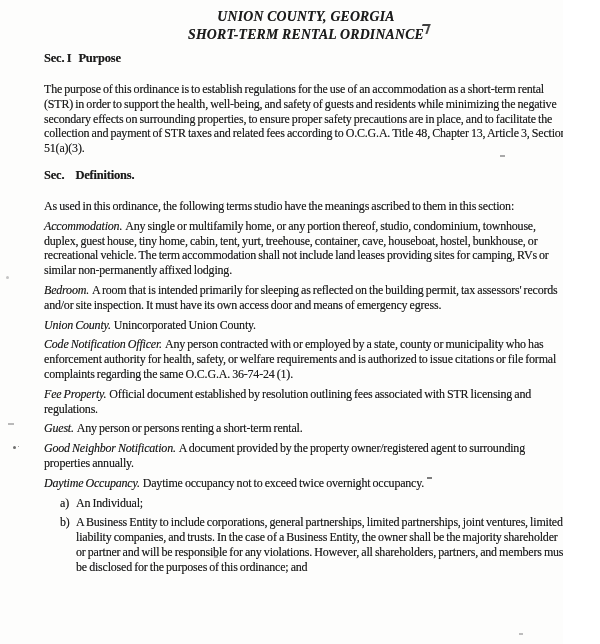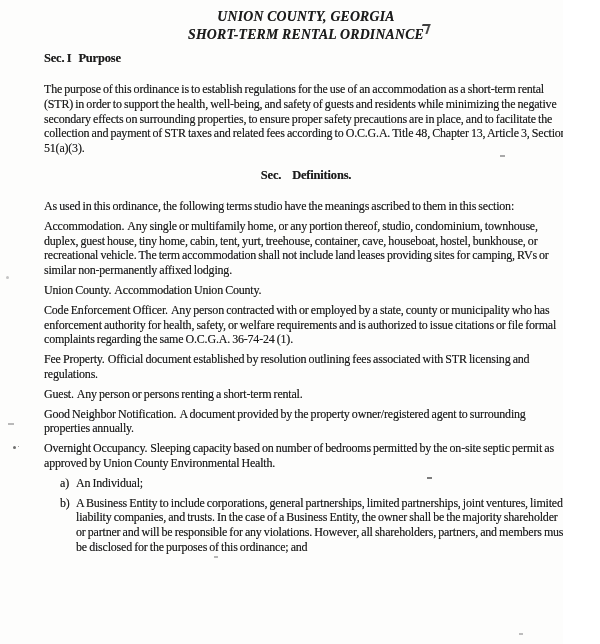--- a/index.html
+++ b/index.html
@@ -31,26 +31,26 @@
     line-height: 18px;
     letter-spacing: 0.2px;
     word-spacing: 0;
   }
   .sec-heading {
     font-weight: bold;
     font-size: 12.5px;
     line-height: 15px;
   }
   .sec-heading.purpose { margin-top: 7px; }
-  .sec-heading.definitions { margin-top: 12px; text-align: center; }
+  .sec-heading.definitions { margin-top: 12px; }
   .sec-prefix.narrow { margin-right: 7px; }
   .sec-prefix.wide { margin-right: 11px; }
   p.body-para { margin: 5px 0 0 0; }
   p.first-after-heading { margin-top: 16px; }
-  .term { margin-right: 3px; }
+  .term { font-style: italic; margin-right: 3px; }
   .owner-list { margin: 5px 0 0 0; padding: 0; list-style: none; }
   .owner-item { position: relative; padding-left: 32px; margin-top: 5px; }
   .owner-item .marker { position: absolute; left: 16px; top: 0; }
   
   .artifact { position: absolute; background: #8a8a8a; }
   .a-squiggle {
     position: absolute; left: 421px; top: 24px; width: 6px; height: 8px;
     border-top: 2px solid #3f3f3f; border-right: 2px solid #4a4a4a;
     transform: skewX(-18deg);
   }
@@ -84,45 +84,48 @@
     <div class="sec-heading definitions">
       <span class="sec-prefix wide">Sec.</span><span>Definitions.</span>
     </div>
 
     <p class="body-para first-after-heading">As used in this ordinance, the following terms studio have the meanings ascribed to them in this section:</p>
 
     <p class="body-para">
       <span class="term">Accommodation.</span><span>Any single or multifamily home, or any portion thereof, studio, condominium, townhouse, duplex, guest house, tiny home, cabin, tent, yurt, treehouse, container, cave, houseboat, hostel, bunkhouse, or recreational vehicle.  The term accommodation shall not include land leases providing sites for camping, RVs or similar non-permanently affixed lodging.</span>
     </p>
 
-
     <p class="body-para">
-      <span class="term">Union County.</span><span>Accommodation Union County.</span>
+      <span class="term">Bedroom.</span><span>A room that is intended primarily for sleeping as reflected on the building permit, tax assessors' records and/or site inspection.  It must have its own access door and means of emergency egress.</span>
     </p>
 
     <p class="body-para">
-      <span class="term">Code Enforcement Officer.</span><span>Any person contracted with or employed by a state, county or municipality who has enforcement authority for health, safety, or welfare requirements and is authorized to issue citations or file formal complaints regarding the same O.C.G.A. 36-74-24 (1).</span>
+      <span class="term">Union County.</span><span>Unincorporated Union County.</span>
+    </p>
+
+    <p class="body-para">
+      <span class="term">Code Notification Officer.</span><span>Any person contracted with or employed by a state, county or municipality who has enforcement authority for health, safety, or welfare requirements and is authorized to issue citations or file formal complaints regarding the same O.C.G.A. 36-74-24 (1).</span>
     </p>
 
     <p class="body-para">
       <span class="term">Fee Property.</span><span>Official document established by resolution outlining fees associated with STR licensing and regulations.</span>
     </p>
 
     <p class="body-para">
       <span class="term">Guest.</span><span>Any person or persons renting a short-term rental.</span>
     </p>
 
     <p class="body-para">
       <span class="term">Good Neighbor Notification.</span><span>A document provided by the property owner/registered agent to surrounding properties annually.</span>
     </p>
 
+    <p class="body-para">
+      <span class="term">Daytime Occupancy.</span><span>Daytime occupancy not to exceed twice overnight occupancy.</span>
+    </p>
 
-    <p class="body-para">
-      <span class="term">Overnight Occupancy.</span><span>Sleeping capacity based on number of bedrooms permitted by the on-site septic permit as approved by Union County Environmental Health.</span>
-    </p>
 
 
     <ul class="owner-list">
       <li class="owner-item">
         <span class="marker">a)</span>
         <span>An Individual;</span>
       </li>
       <li class="owner-item">
         <span class="marker">b)</span>
         <span>A Business Entity to include corporations, general partnerships, limited partnerships, joint ventures, limited liability companies, and trusts.  In the case of a Business Entity, the owner shall be the majority shareholder or partner and will be responsible for any violations.  However, all shareholders, partners, and members must be disclosed for the purposes of this ordinance; and</span>

